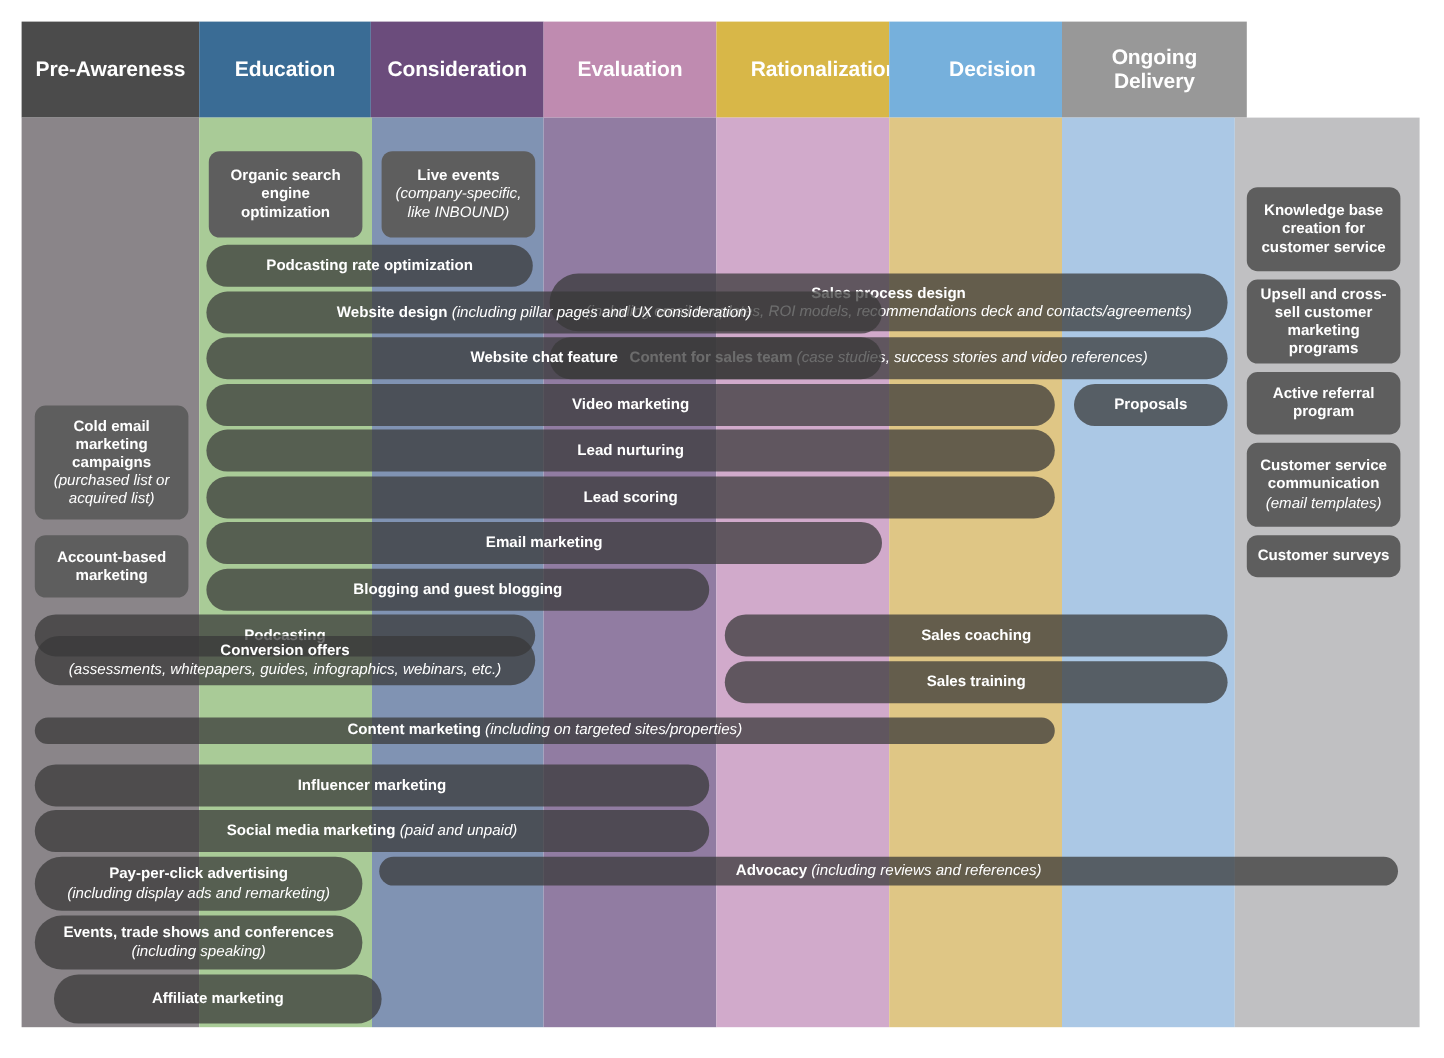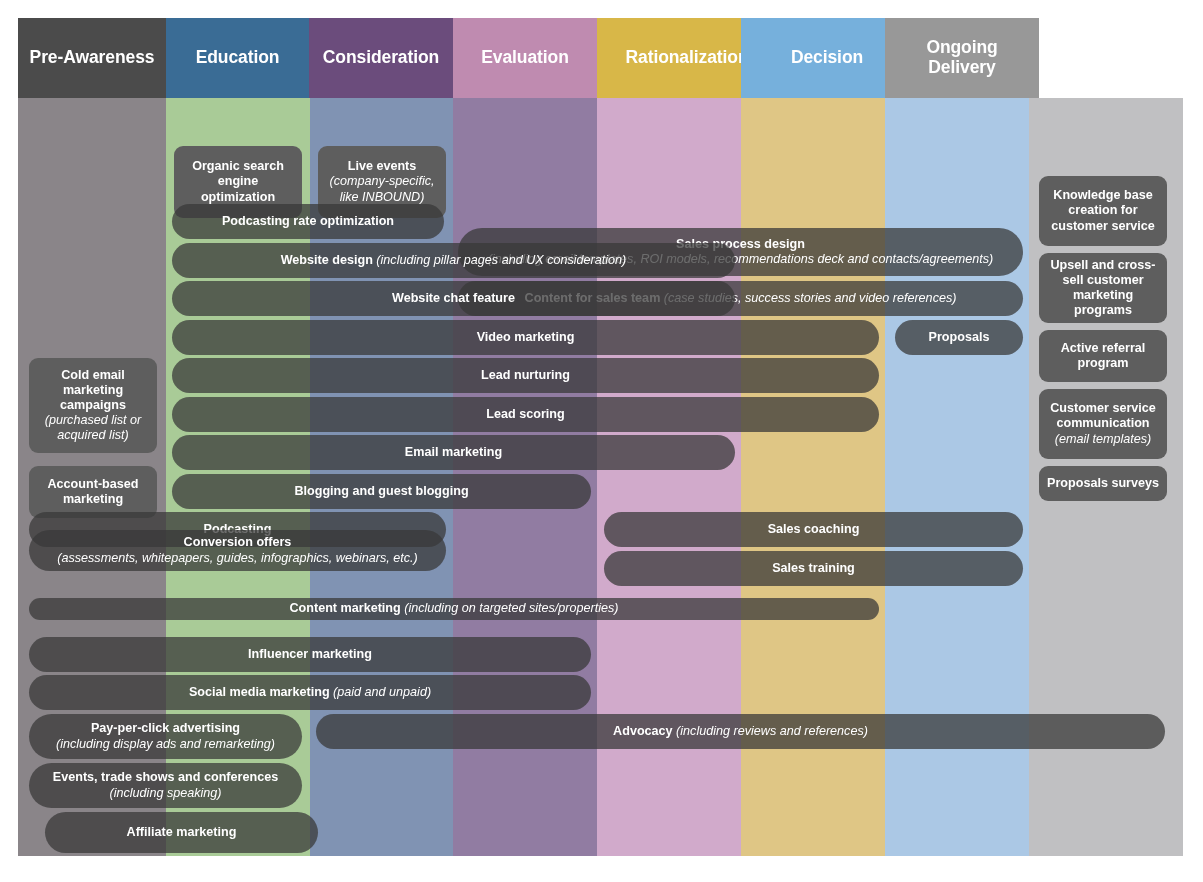--- a/index.html
+++ b/index.html
@@ -79,21 +79,21 @@
     box-sizing: border-box;
     padding: 0 8px;
     font-size: 12.6px;
     font-weight: bold;
     line-height: 1.2;
     overflow: hidden;
   }
   .pill.solid {
     background: #5e5e5e;
   }
-  .pill.boxy { border-radius: 9px; margin-top: 20px; }
+  .pill.boxy { border-radius: 9px; }
   .pill .it {
     font-style: italic;
     font-weight: normal;
   }
   .pill .lbl { display: inline; }
 </style>
 </head>
 <body>
 
 <div id="diagram">
@@ -182,21 +182,21 @@
         </div>
         <div class="pill " style="left: 11px; top: 539px; width: 562px; height: 35px;">
           <div><span class="lbl">Influencer marketing</span></div>
         </div>
         <div class="pill " style="left: 11px; top: 577px; width: 562px; height: 35px;">
           <div><span class="lbl">Social media marketing</span> <span class="it">(paid and unpaid)</span></div>
         </div>
         <div class="pill " style="left: 11px; top: 616px; width: 273px; height: 45px;">
           <div><span class="lbl">Pay-per-click advertising</span><br><span class="it">(including display ads and remarketing)</span></div>
         </div>
-        <div class="pill " style="left: 298px; top: 616px; width: 849px; height: 35px;">
+        <div class="pill " style="left: 298px; top: 616px; width: 849px; height: 24px;">
           <div><span class="lbl">Advocacy</span> <span class="it">(including reviews and references)</span></div>
         </div>
         <div class="pill " style="left: 11px; top: 665px; width: 273px; height: 45px;">
           <div><span class="lbl">Events, trade shows and conferences</span><br><span class="it">(including speaking)</span></div>
         </div>
         <div class="pill " style="left: 27px; top: 714px; width: 273px; height: 41px;">
           <div><span class="lbl">Affiliate marketing</span></div>
         </div>
         <div class="pill boxy solid" style="left: 1021px; top: 58px; width: 128px; height: 70px;">
           <div><span class="lbl">Knowledge base creation for customer service</span></div>
@@ -204,18 +204,18 @@
         <div class="pill boxy solid" style="left: 1021px; top: 135px; width: 128px; height: 70px;">
           <div><span class="lbl">Upsell and cross-sell customer marketing programs</span></div>
         </div>
         <div class="pill boxy solid" style="left: 1021px; top: 212px; width: 128px; height: 52px;">
           <div><span class="lbl">Active referral program</span></div>
         </div>
         <div class="pill boxy solid" style="left: 1021px; top: 271px; width: 128px; height: 70px;">
           <div><span class="lbl">Customer service communication</span><br><span class="it">(email templates)</span></div>
         </div>
         <div class="pill boxy solid" style="left: 1021px; top: 348px; width: 128px; height: 35px;">
-          <div><span class="lbl">Proposals surveys</span></div>
+          <div><span class="lbl">Customer surveys</span></div>
         </div>
       </div>
   </div>
 
 </div>
 
 </body></html>

